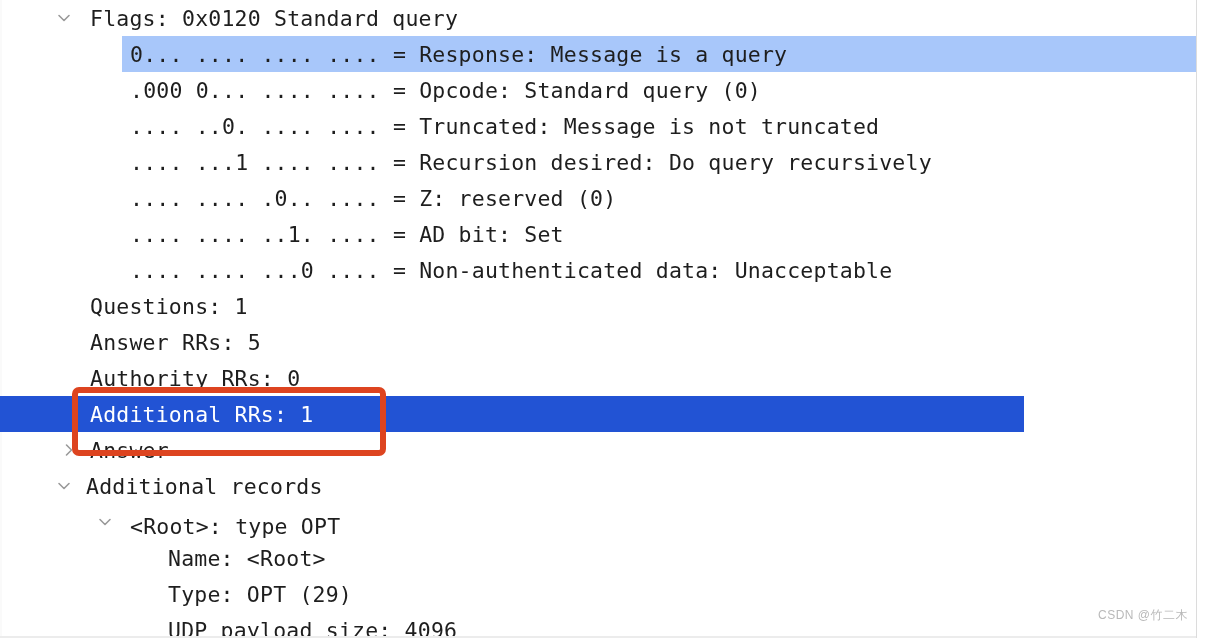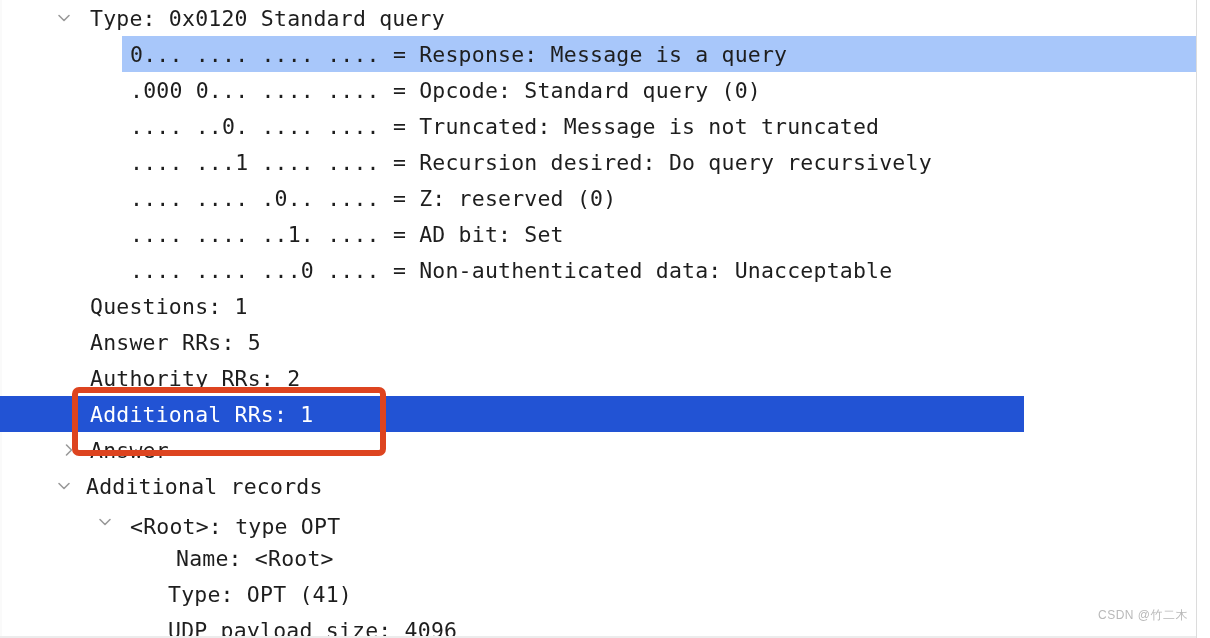--- a/index.html
+++ b/index.html
@@ -121,52 +121,52 @@
 <div id="screen">
 
   <div id="tree">
     <div id="left-edge"></div>
     <div id="rows-host">
         <div class="chev" style="left: 55px; top: 9px;">
           <svg width="18" height="18" viewBox="0 0 18 18" aria-hidden="true">
             <path d="M4 6.5 L9 11.5 L14 6.5" fill="none" stroke="#9a9a9a" stroke-width="1.6" stroke-linecap="round" stroke-linejoin="round"></path>
           </svg>
         </div>
-        <div class="row" style="top: 0px;"><span class="txt" style="padding-left: 90px;">Type: 0x0120 Standard query</span></div>
+        <div class="row" style="top: 0px;"><span class="txt" style="padding-left: 90px;">Flags: 0x0120 Standard query</span></div>
         <div class="row sel-light" style="top: 36px; background: rgb(168, 199, 250);"><span class="txt" style="padding-left: 8px;">0... .... .... .... = Response: Message is a query</span></div>
         <div class="row" style="top: 72px;"><span class="txt" style="padding-left: 130px;">.000 0... .... .... = Opcode: Standard query (0)</span></div>
         <div class="row" style="top: 108px;"><span class="txt" style="padding-left: 130px;">.... ..0. .... .... = Truncated: Message is not truncated</span></div>
         <div class="row" style="top: 144px;"><span class="txt" style="padding-left: 130px;">.... ...1 .... .... = Recursion desired: Do query recursively</span></div>
         <div class="row" style="top: 180px;"><span class="txt" style="padding-left: 130px;">.... .... .0.. .... = Z: reserved (0)</span></div>
         <div class="row" style="top: 216px;"><span class="txt" style="padding-left: 130px;">.... .... ..1. .... = AD bit: Set</span></div>
         <div class="row" style="top: 252px;"><span class="txt" style="padding-left: 130px;">.... .... ...0 .... = Non-authenticated data: Unacceptable</span></div>
         <div class="row" style="top: 288px;"><span class="txt" style="padding-left: 90px;">Questions: 1</span></div>
         <div class="row" style="top: 324px;"><span class="txt" style="padding-left: 90px;">Answer RRs: 5</span></div>
-        <div class="row" style="top: 360px;"><span class="txt" style="padding-left: 90px;">Authority RRs: 2</span></div>
+        <div class="row" style="top: 360px;"><span class="txt" style="padding-left: 90px;">Authority RRs: 0</span></div>
         <div class="row sel-dark" style="top: 396px; background: rgb(34, 83, 212); color: rgb(255, 255, 255);"><span class="txt" style="padding-left: 90px;">Additional RRs: 1</span></div>
         <div class="chev" style="left: 60px; top: 441px;">
           <svg width="18" height="18" viewBox="0 0 18 18" aria-hidden="true">
             <path d="M6.5 4 L11.5 9 L6.5 14" fill="none" stroke="#9a9a9a" stroke-width="1.6" stroke-linecap="round" stroke-linejoin="round"></path>
           </svg>
         </div>
         <div class="row" style="top: 432px;"><span class="txt" style="padding-left: 90px;">Answer</span></div>
         <div class="chev" style="left: 55px; top: 477px;">
           <svg width="18" height="18" viewBox="0 0 18 18" aria-hidden="true">
             <path d="M4 6.5 L9 11.5 L14 6.5" fill="none" stroke="#9a9a9a" stroke-width="1.6" stroke-linecap="round" stroke-linejoin="round"></path>
           </svg>
         </div>
         <div class="row" style="top: 468px;"><span class="txt" style="padding-left: 86px;">Additional records</span></div>
         <div class="chev" style="left: 96px; top: 513px;">
           <svg width="18" height="18" viewBox="0 0 18 18" aria-hidden="true">
             <path d="M4 6.5 L9 11.5 L14 6.5" fill="none" stroke="#9a9a9a" stroke-width="1.6" stroke-linecap="round" stroke-linejoin="round"></path>
           </svg>
         </div>
         <div class="row" style="top: 508px;"><span class="txt" style="padding-left: 130px;">&lt;Root&gt;: type OPT</span></div>
-        <div class="row" style="top: 540px;"><span class="txt" style="padding-left: 168px; margin-left: 8px;">Name: &lt;Root&gt;</span></div>
-        <div class="row" style="top: 576px;"><span class="txt" style="padding-left: 168px;">Type: OPT (41)</span></div>
+        <div class="row" style="top: 540px;"><span class="txt" style="padding-left: 168px;">Name: &lt;Root&gt;</span></div>
+        <div class="row" style="top: 576px;"><span class="txt" style="padding-left: 168px;">Type: OPT (29)</span></div>
         <div class="row" style="top: 612px;"><span class="txt" style="padding-left: 168px;">UDP payload size: 4096</span></div>
       </div>
     <div id="annot-box" style="border-color: rgb(221, 68, 32);"></div>
     <div id="bottom-line"></div>
   </div>
 
   <div id="right-gutter"></div>
 
   <div id="watermark">CSDN @竹二木</div>
 

